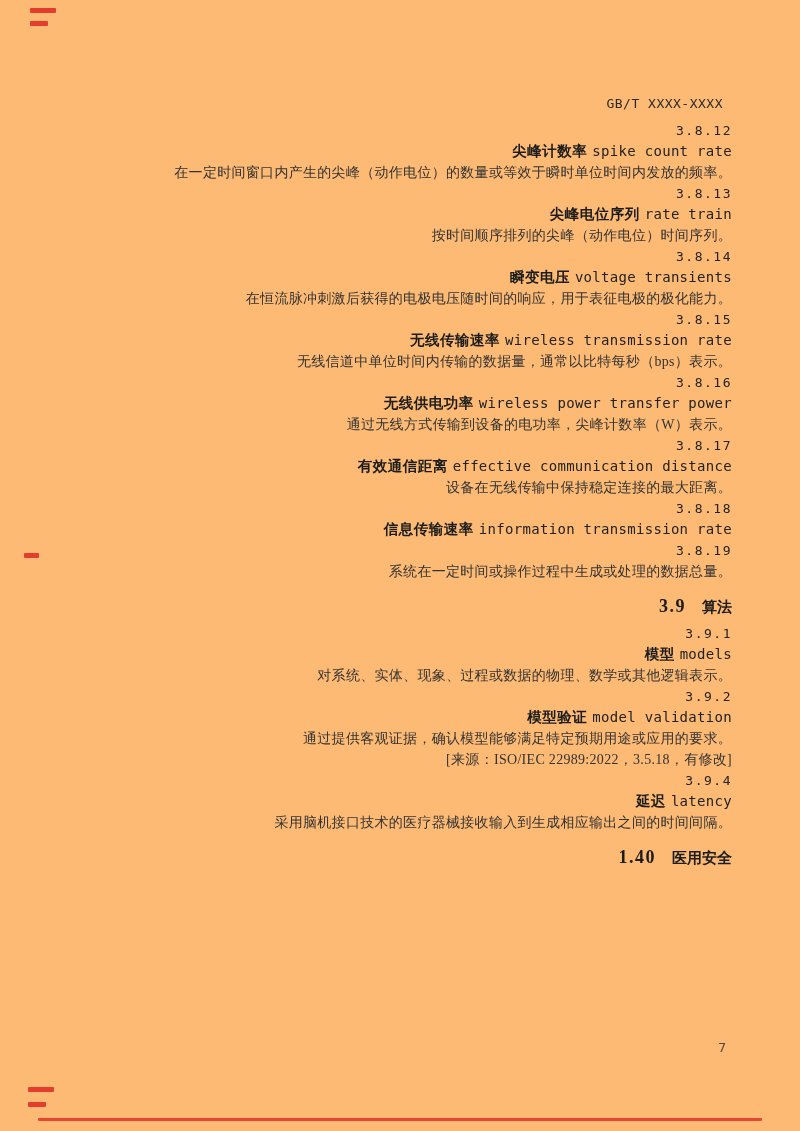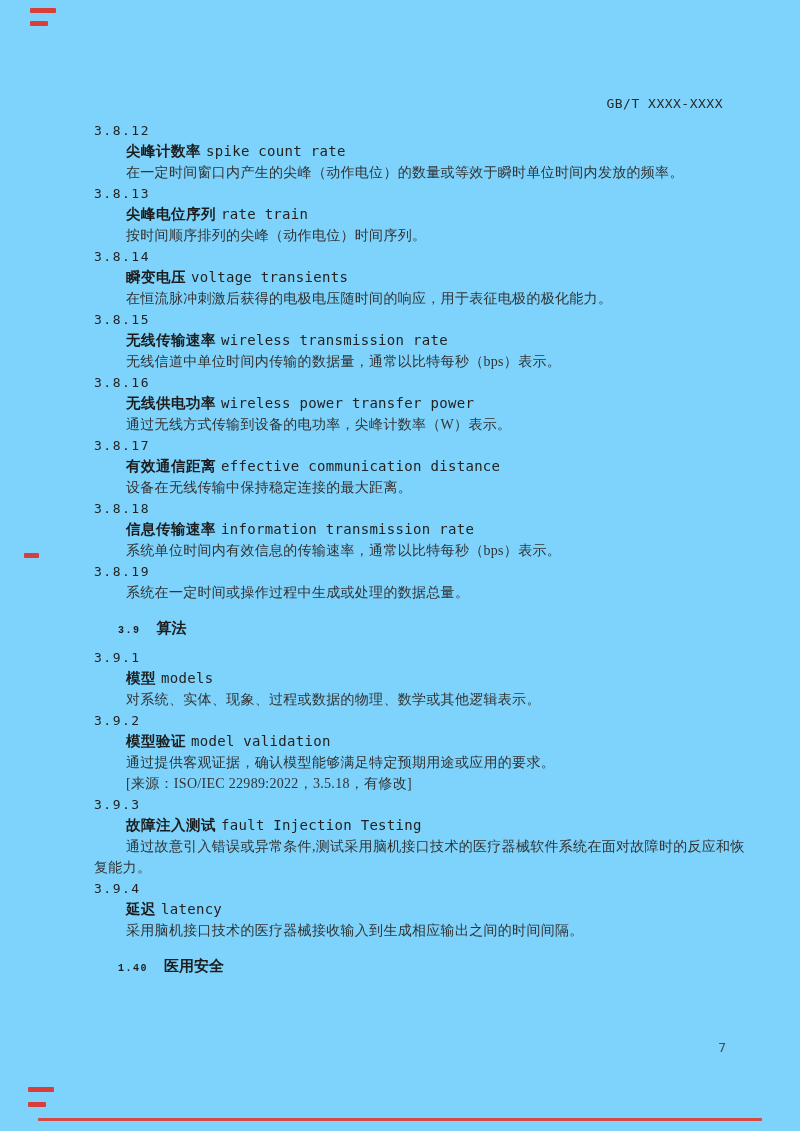--- a/index.html
+++ b/index.html
@@ -6,40 +6,41 @@
   html, body { background: #ffffff; }
   body {
     width: 800px; height: 1131px;
     position: relative;
     overflow: hidden;
     font-family: "Liberation Serif", serif;
     color: #2e2e2e;
   }
   .page {
     position: absolute; inset: 0;
-    background: #7dd3fc;
+    background: #fdba74;
   }
   
   .scan { filter: blur(0.3px); }
 
   .doc-code {
     position: absolute;
     top: 96px; right: 77px;
     font-family: "DejaVu Sans Mono", monospace;
     font-size: 13px;
     letter-spacing: 0.5px;
     color: #2a2a2a;
   }
 
   .content {
     position: absolute;
-    top: 120px; left: 94px;
+    top: 120px; left: 74px;
     width: 658px;
     line-height: 21px;
     font-size: 14px;
+    text-align: right;
   }
 
   .clause-entry { }
   .clause-num {
     font-family: "DejaVu Sans Mono", monospace;
     font-size: 13px;
     letter-spacing: 1.5px;
     color: #222;
   }
   .term-line { padding-left: 32px; white-space: nowrap; }
@@ -71,23 +72,23 @@
 
   .section-heading {
     margin-top: 14px;
     margin-bottom: 6px;
     font-family: "Liberation Sans", sans-serif;
     font-weight: 700;
     font-size: 15px;
     color: #1c1c1c;
   }
   .section-heading .sec-num {
-    font-family: Liberation Mono, monospace;
+    font-family: Liberation Serif, serif;
     font-weight: 700;
-    font-size: 10px;
+    font-size: 18px;
     letter-spacing: 1.5px;
     margin-right: 16px;
     margin-left: 24px;
   }
 
   .page-number {
     position: absolute;
     top: 1040px; right: 74px;
     font-family: "DejaVu Sans Mono", monospace;
     font-size: 13px;
@@ -138,42 +139,36 @@
         <div class="def-text">通过无线方式传输到设备的电功率，尖峰计数率（W）表示。</div>
       </div>
       <div class="clause-entry">
         <div class="clause-num">3.8.17</div>
         <div class="term-line"><span class="term-zh">有效通信距离</span><span class="term-en">effective communication distance</span></div>
         <div class="def-text">设备在无线传输中保持稳定连接的最大距离。</div>
       </div>
       <div class="clause-entry">
         <div class="clause-num">3.8.18</div>
         <div class="term-line"><span class="term-zh">信息传输速率</span><span class="term-en">information transmission rate</span></div>
-        <div class="def-text">系统单位时间内有效信息的传输速率，通常以比特每秒（bps）表示。</div>
       </div>
       <div class="clause-entry">
         <div class="clause-num">3.8.19</div>
         <div class="def-text">系统在一定时间或操作过程中生成或处理的数据总量。</div>
       </div>
       <div class="section-heading"><span class="sec-num">3.9</span><span class="sec-title">算法</span></div>
       <div class="clause-entry">
         <div class="clause-num">3.9.1</div>
         <div class="term-line"><span class="term-zh">模型</span><span class="term-en">models</span></div>
         <div class="def-text">对系统、实体、现象、过程或数据的物理、数学或其他逻辑表示。</div>
       </div>
       <div class="clause-entry">
         <div class="clause-num">3.9.2</div>
         <div class="term-line"><span class="term-zh">模型验证</span><span class="term-en">model validation</span></div>
         <div class="def-text">通过提供客观证据，确认模型能够满足特定预期用途或应用的要求。</div>
         <div class="source-note">[来源：ISO/IEC 22989:2022，3.5.18，有修改]</div>
-      </div>
-      <div class="clause-entry">
-        <div class="clause-num">3.9.3</div>
-        <div class="term-line"><span class="term-zh">故障注入测试</span><span class="term-en">fault Injection Testing</span></div>
-        <div class="def-text">通过故意引入错误或异常条件,测试采用脑机接口技术的医疗器械软件系统在面对故障时的反应和恢复能力。</div>
       </div>
       <div class="clause-entry">
         <div class="clause-num">3.9.4</div>
         <div class="term-line"><span class="term-zh">延迟</span><span class="term-en">latency</span></div>
         <div class="def-text">采用脑机接口技术的医疗器械接收输入到生成相应输出之间的时间间隔。</div>
       </div>
       <div class="section-heading"><span class="sec-num">1.40</span><span class="sec-title">医用安全</span></div>
     </div>
 
   <div class="page-number scan">7</div>

